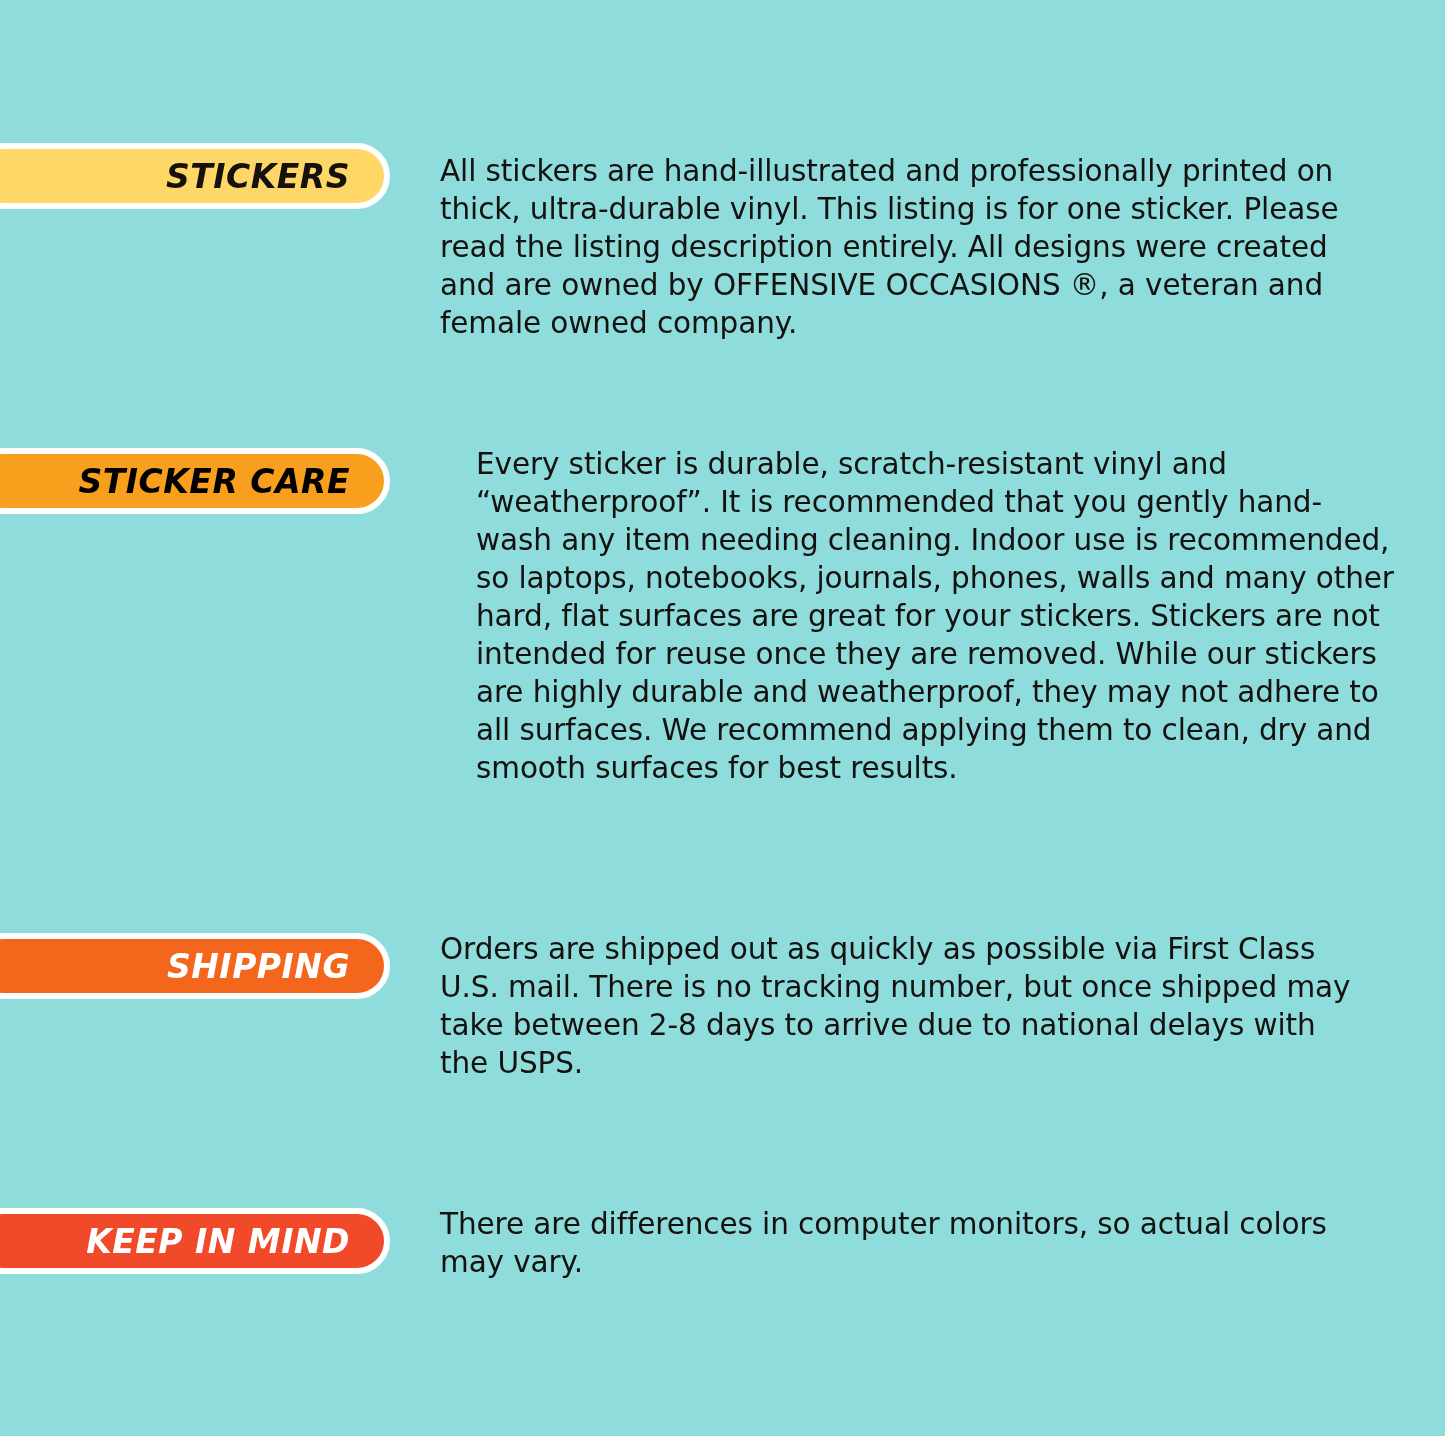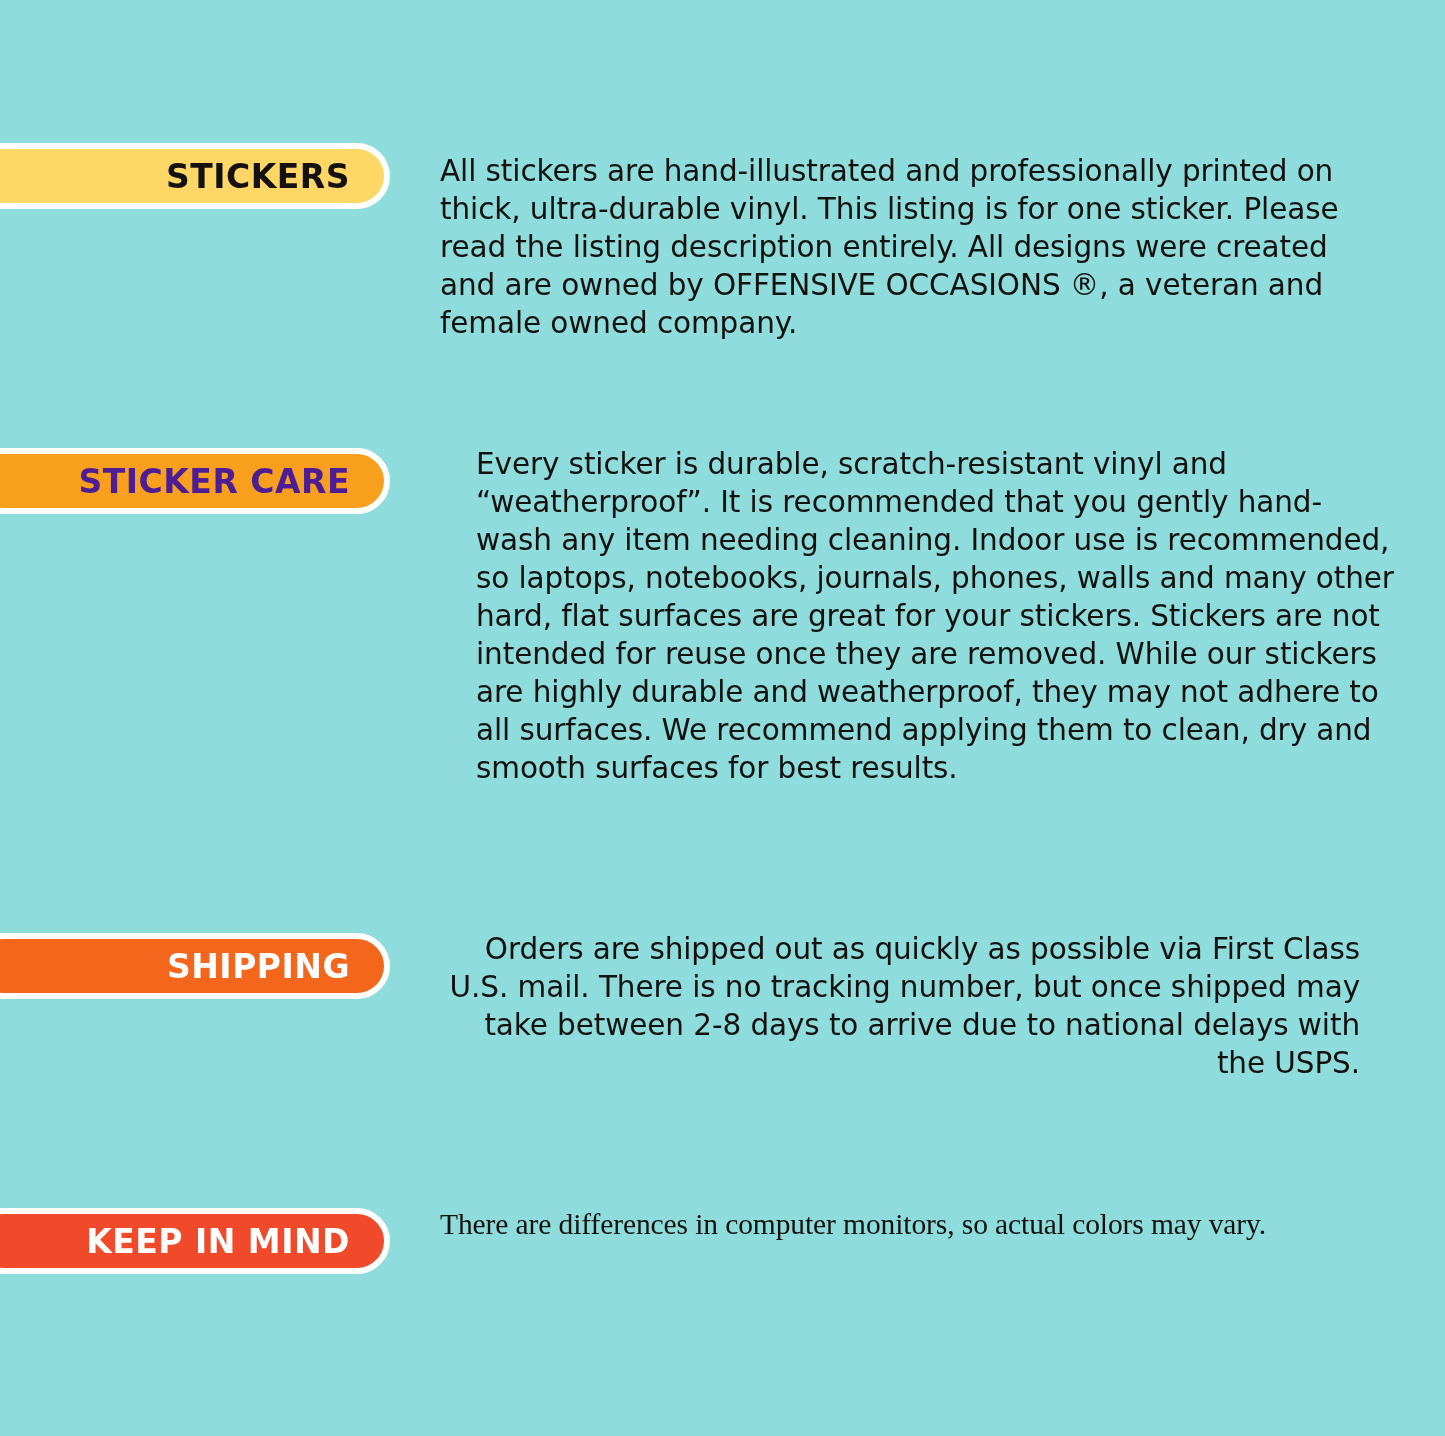--- a/index.html
+++ b/index.html
@@ -40,20 +40,21 @@
     padding-right: 34px;
     width: 420px;
   }
   .pill-text {
     font-family: "DejaVu Sans", sans-serif;
     font-weight: bold;
     font-size: 33px;
     letter-spacing: 0.5px;
     line-height: 1;
     white-space: nowrap;
+    font-style: italic;
   }
 
   .body-text {
     position: absolute;
     left: 440px;
     width: 920px;
     font-family: "DejaVu Sans", sans-serif;
     font-size: 29.5px;
     line-height: 38px;
     color: #14110F;
@@ -61,32 +62,32 @@
   }
 
   
   #sec-stickers { top: 140px; }
   #sec-stickers .pill { top: 3px; background: #FFD767; }
   #sec-stickers .pill-text { color: #14110F; }
   #sec-stickers .body-text { top: 12px; }
 
   #sec-care { top: 445px; }
   #sec-care .pill { top: 3px; background: #F8A01E; }
-  #sec-care .pill-text { color: #4c1d95; }
+  #sec-care .pill-text { color: #000000; }
   #sec-care .body-text { top: 0px; margin-left: 36px; }
 
   #sec-shipping { top: 930px; }
   #sec-shipping .pill { top: 3px; background: #F4661B; }
   #sec-shipping .pill-text { color: #FFFFFF; margin-left: 20px; }
-  #sec-shipping .body-text { top: 0px; text-align: right; }
+  #sec-shipping .body-text { top: 0px; }
 
   #sec-keep { top: 1205px; }
   #sec-keep .pill { top: 3px; background: #F04A2B; }
   #sec-keep .pill-text { color: #FFFFFF; }
-  #sec-keep .body-text { top: 0px; font-family: Liberation Serif, serif; }
+  #sec-keep .body-text { top: 0px; }
 </style>
 </head>
 <body>
 
 <div class="page">
 
   <div class="section" id="sec-stickers">
     <div class="pill">
       <span class="pill-text">STICKERS</span>
     </div>

